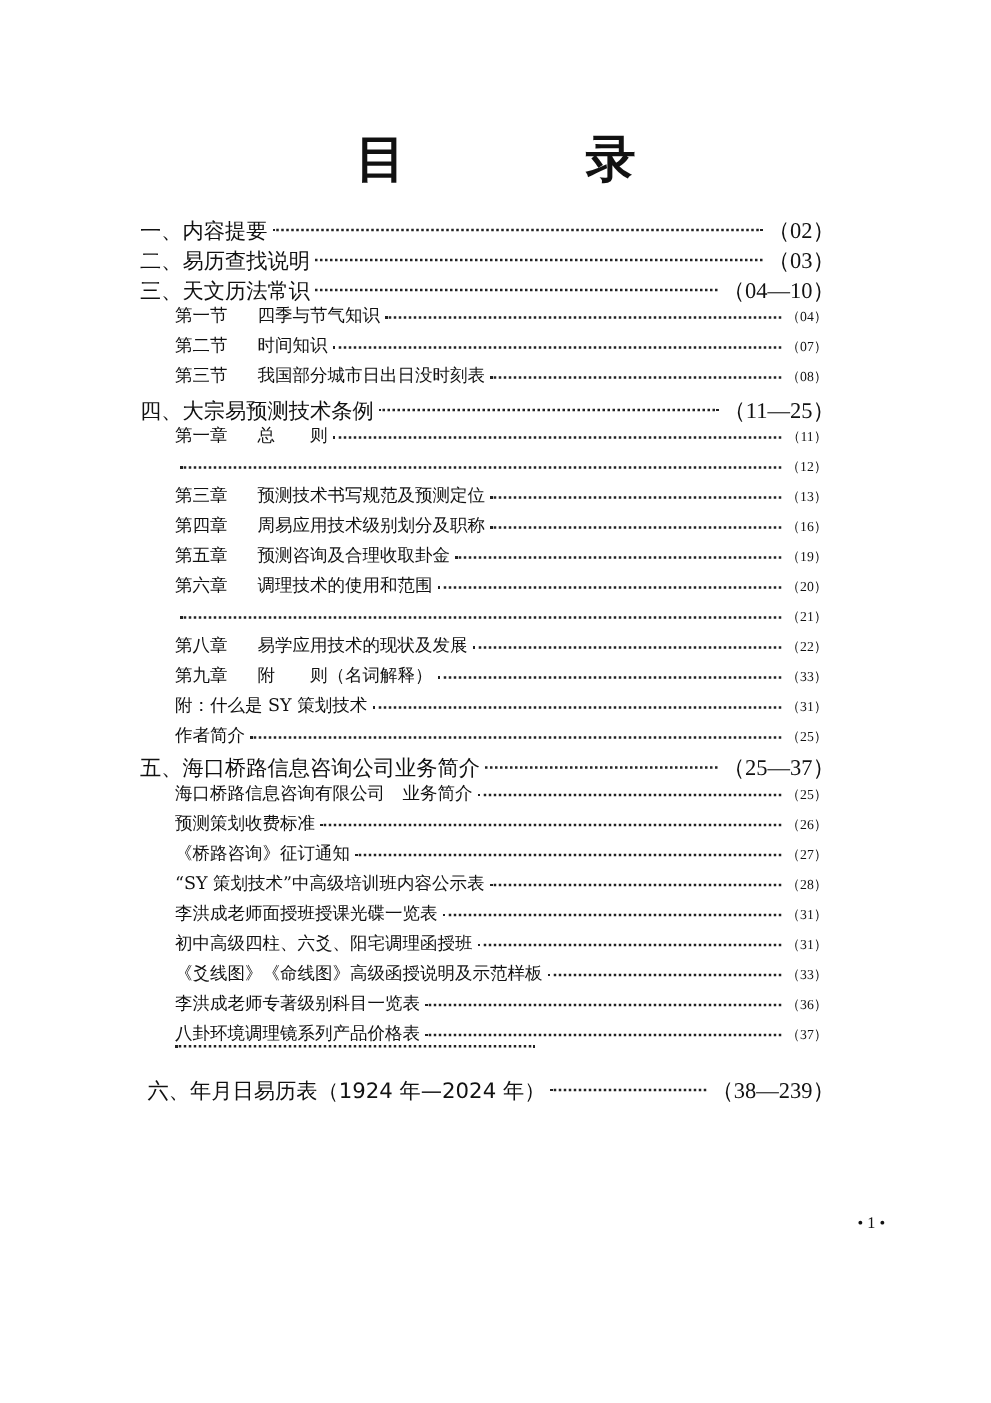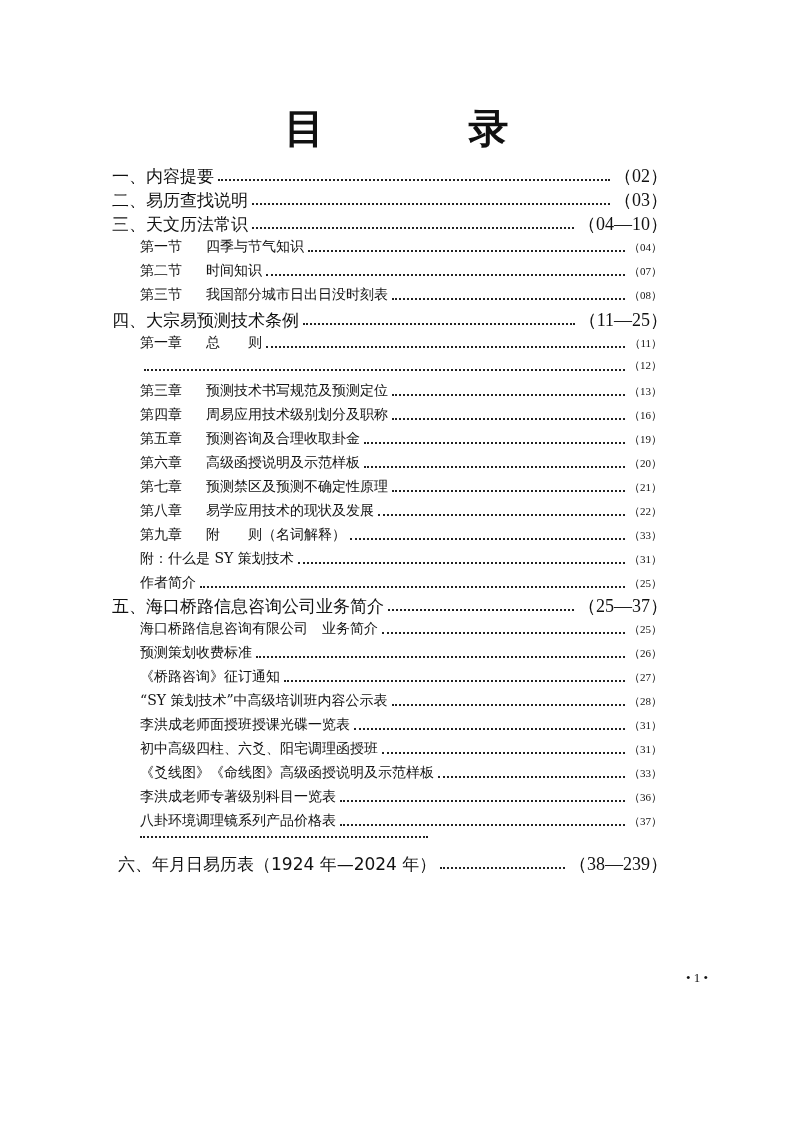--- a/index.html
+++ b/index.html
@@ -6,21 +6,21 @@
   body { width: 793px; height: 1122px; position: relative; overflow: hidden;
          font-family: "DejaVu Serif", "Liberation Serif", serif; color: #111; }
   .title { position: absolute; top: 100px; left: 0; width: 793px; text-align: center;
            font-family: "DejaVu Sans", "Liberation Sans", sans-serif; font-weight: bold;
            font-size: 40px; letter-spacing: 52px; text-indent: 52px; line-height: 56px; }
   .toc { position: absolute; left: 0; top: 0; width: 793px; }
   .row { position: absolute; display: flex; align-items: baseline; white-space: nowrap; }
   .row .label { flex: 0 0 auto; }
   .row .dots { flex: 1 1 auto; overflow: hidden; border-bottom: 2px dotted #222;
                margin: 0 4px; height: 0; align-self: center; transform: translateY(4px); }
-  .row .page { flex: 0 0 auto; }
+  .row .page { flex: 0 0 auto; margin-top: 8px; }
   .l1 { left: 112px; width: 556px; font-size: 17px; font-family: "DejaVu Sans", "Liberation Sans", sans-serif; }
   .l1 .page { font-family: "Liberation Serif", serif; font-size: 18px; }
   .l2 { left: 140px; width: 522px; font-size: 14px; font-family: "DejaVu Serif", "Liberation Serif", serif; }
   .l2 .page { font-family: "Liberation Serif", serif; font-size: 11px; }
   .l2 .num { display: inline-block; width: 66px; }
   .dots-only { position: absolute; left: 140px; top: 836px; width: 288px; height: 0;
                border-bottom: 2px dotted #222; }
   .footer { position: absolute; left: 686px; top: 970px; font-size: 13px;
             font-family: "Liberation Serif", serif; }
 </style>
@@ -87,26 +87,25 @@
     <span class="label"><span class="num">第四章</span><span>周易应用技术级别划分及职称</span></span>
     <span class="dots"></span>
     <span class="page">（16）</span>
   </div>
   <div class="row l2" style="top:430px">
     <span class="label"><span class="num">第五章</span><span>预测咨询及合理收取卦金</span></span>
     <span class="dots"></span>
     <span class="page">（19）</span>
   </div>
   <div class="row l2" style="top:454px">
-    <span class="label"><span class="num">第六章</span><span>高级函授说明及示范样板</span></span>
+    <span class="label"><span class="num">第六章</span><span>调理技术的使用和范围</span></span>
     <span class="dots"></span>
     <span class="page">（20）</span>
   </div>
   <div class="row l2" style="top:478px">
-    <span class="label"><span class="num">第七章</span><span>预测禁区及预测不确定性原理</span></span>
     <span class="dots"></span>
     <span class="page">（21）</span>
   </div>
   <div class="row l2" style="top:502px">
     <span class="label"><span class="num">第八章</span><span>易学应用技术的现状及发展</span></span>
     <span class="dots"></span>
     <span class="page">（22）</span>
   </div>
   <div class="row l2" style="top:526px">
     <span class="label"><span class="num">第九章</span><span>附　　则（名词解释）</span></span>

